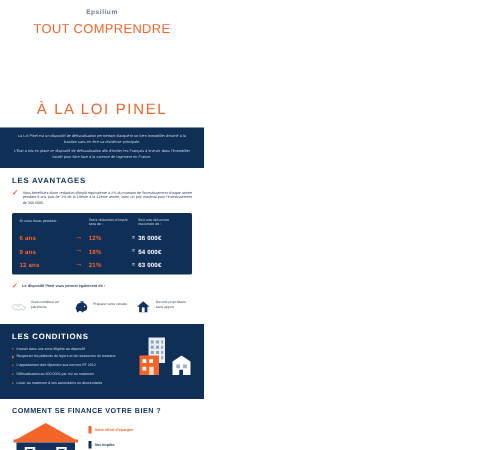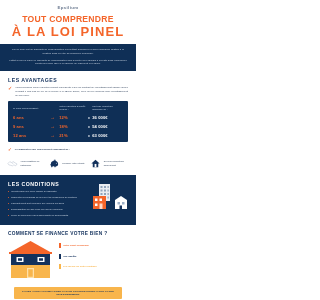--- a/index.html
+++ b/index.html
@@ -11,24 +11,24 @@
   }
   .page{position:relative;width:136px;height:300px;background:#fff;}
 
   
   .brand{
     text-align:center;padding-top:5px;
     font-size:4.4px;letter-spacing:.35px;color:#6b7a90;font-weight:600;
   }
   .title{
     text-align:center;margin-top:4px;
-    color:#f4652a;font-weight:bold;line-height:1.18;
+    color:#f4652a;font-weight:normal;line-height:1.18;
     font-size:8.6px;letter-spacing:.25px;
   }
-  .title .l2{letter-spacing:1.1px;font-size:13px;display:block;}
+  .title .l2{letter-spacing:1.1px;font-size:10px;display:block;margin-top:44px;}
 
   
   .intro{
     margin-top:5px;background:#0f2f56;color:#cfd9e6;
     padding:4px 9px 5px;
   }
   .intro p{
     margin:0 0 2.5px;font-size:2.45px;line-height:1.55;
     text-align:center;letter-spacing:.05px;
   }

